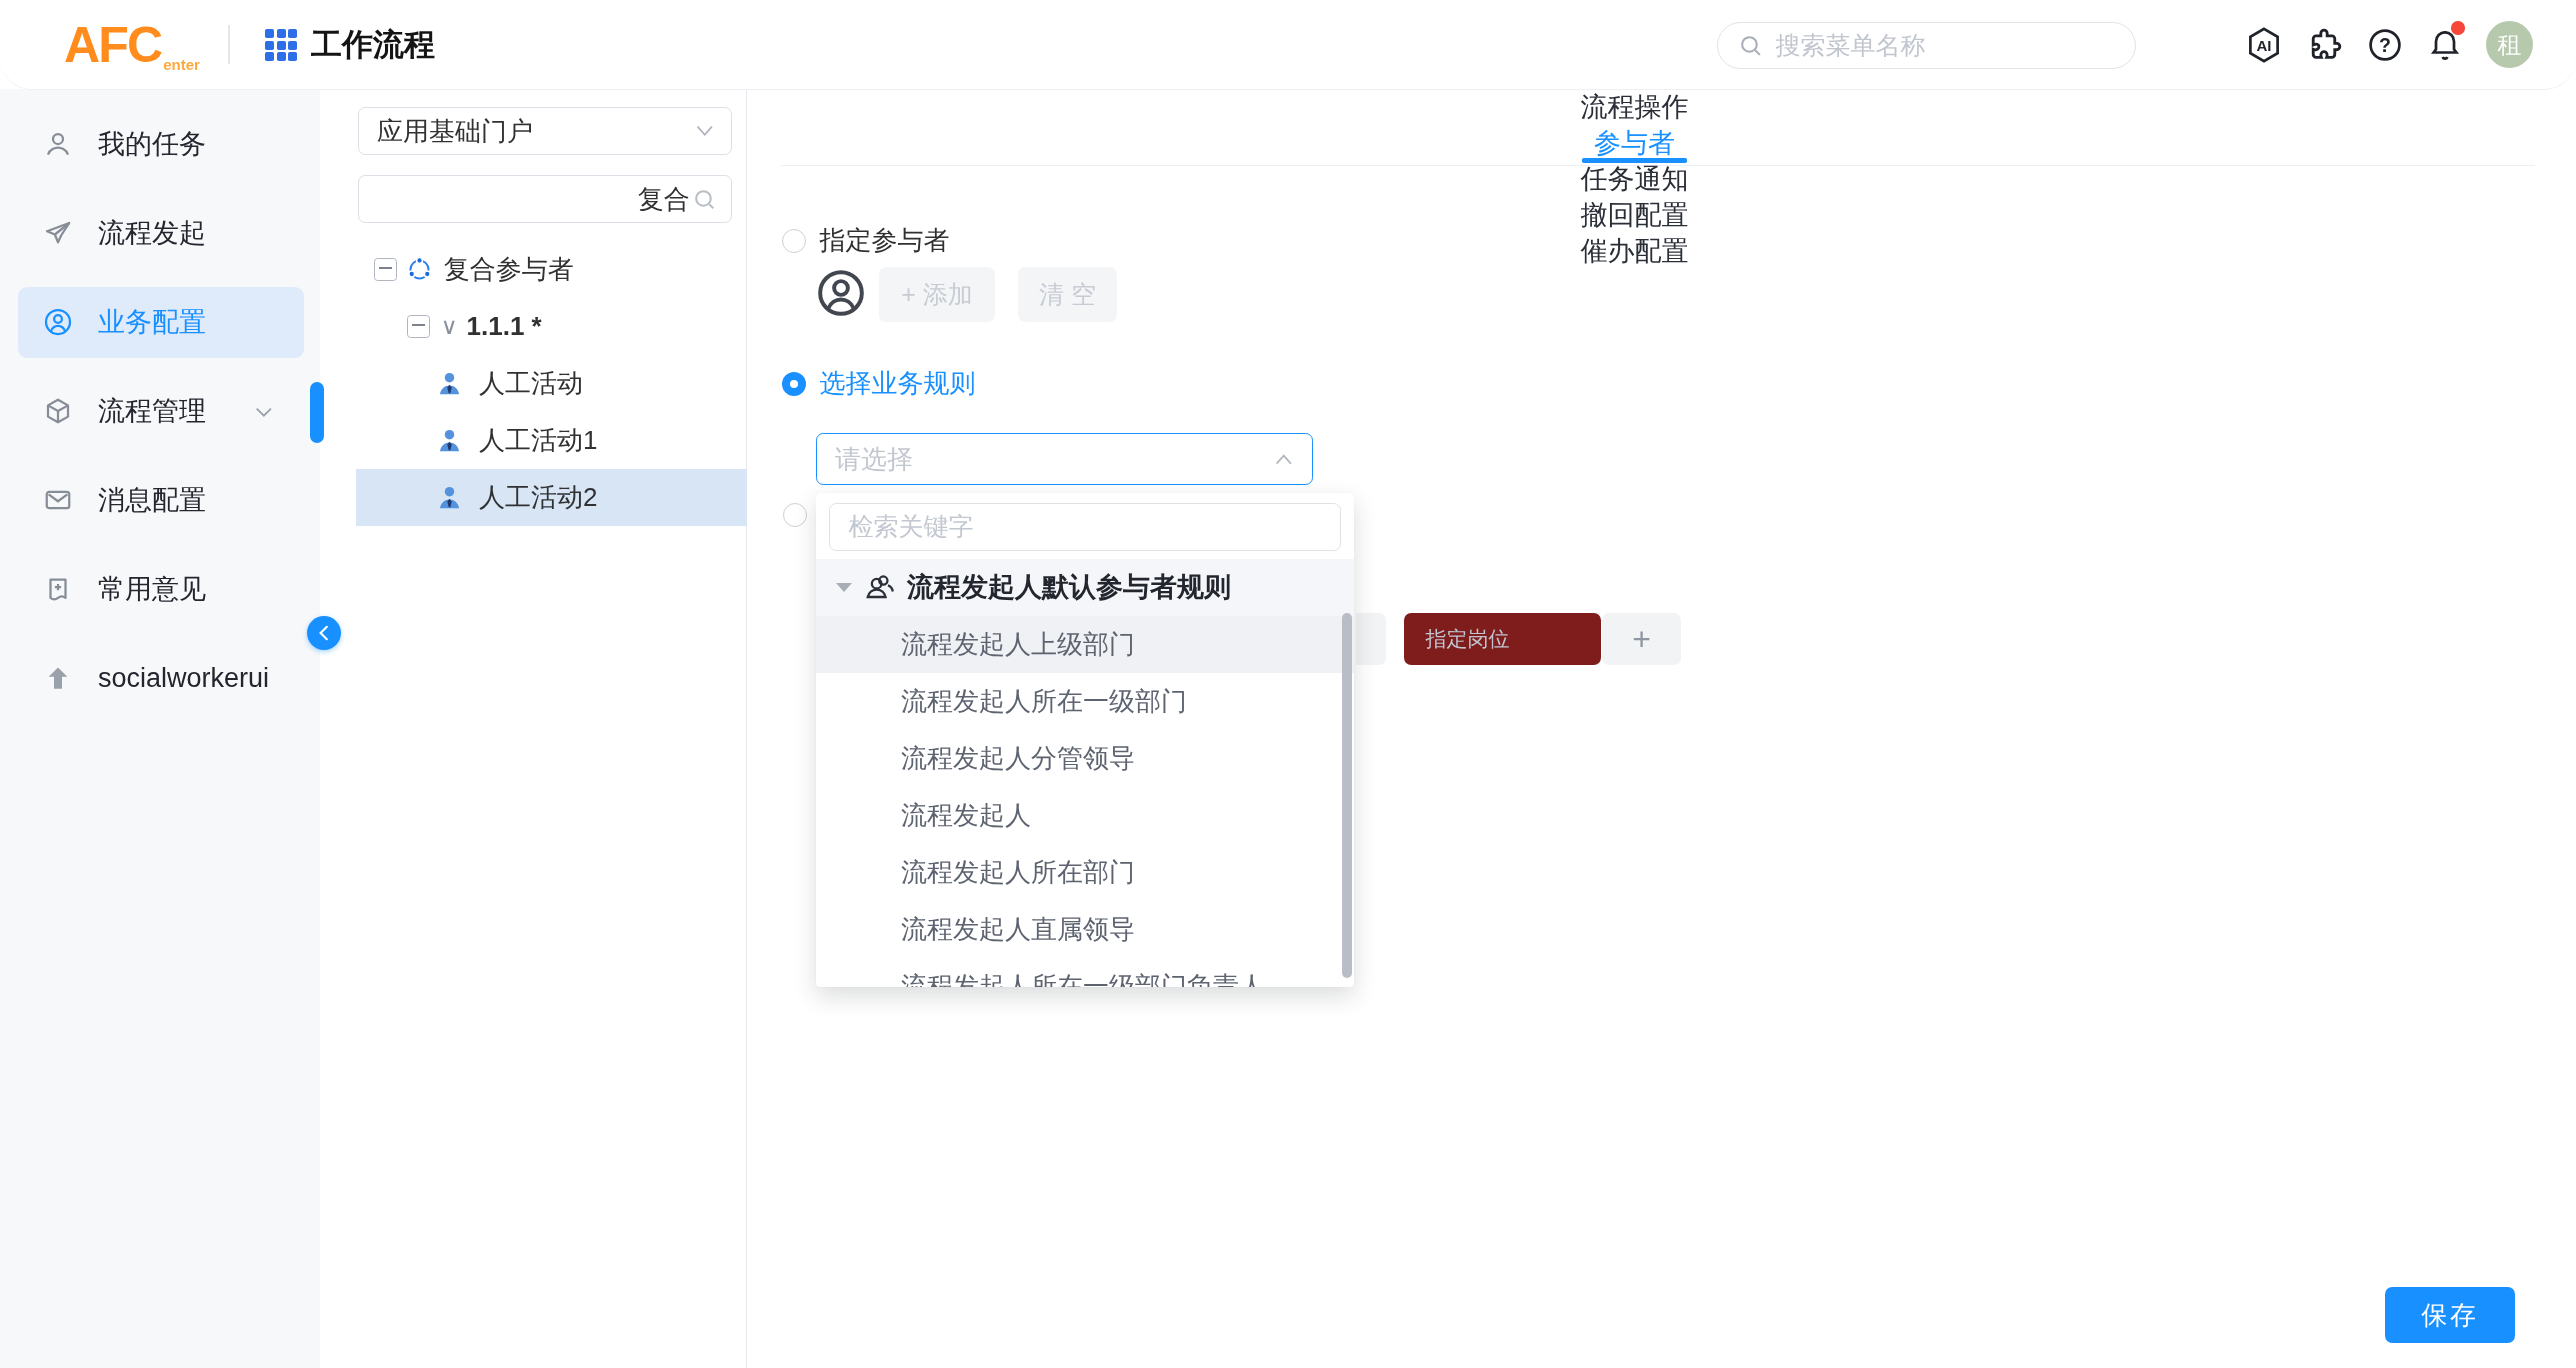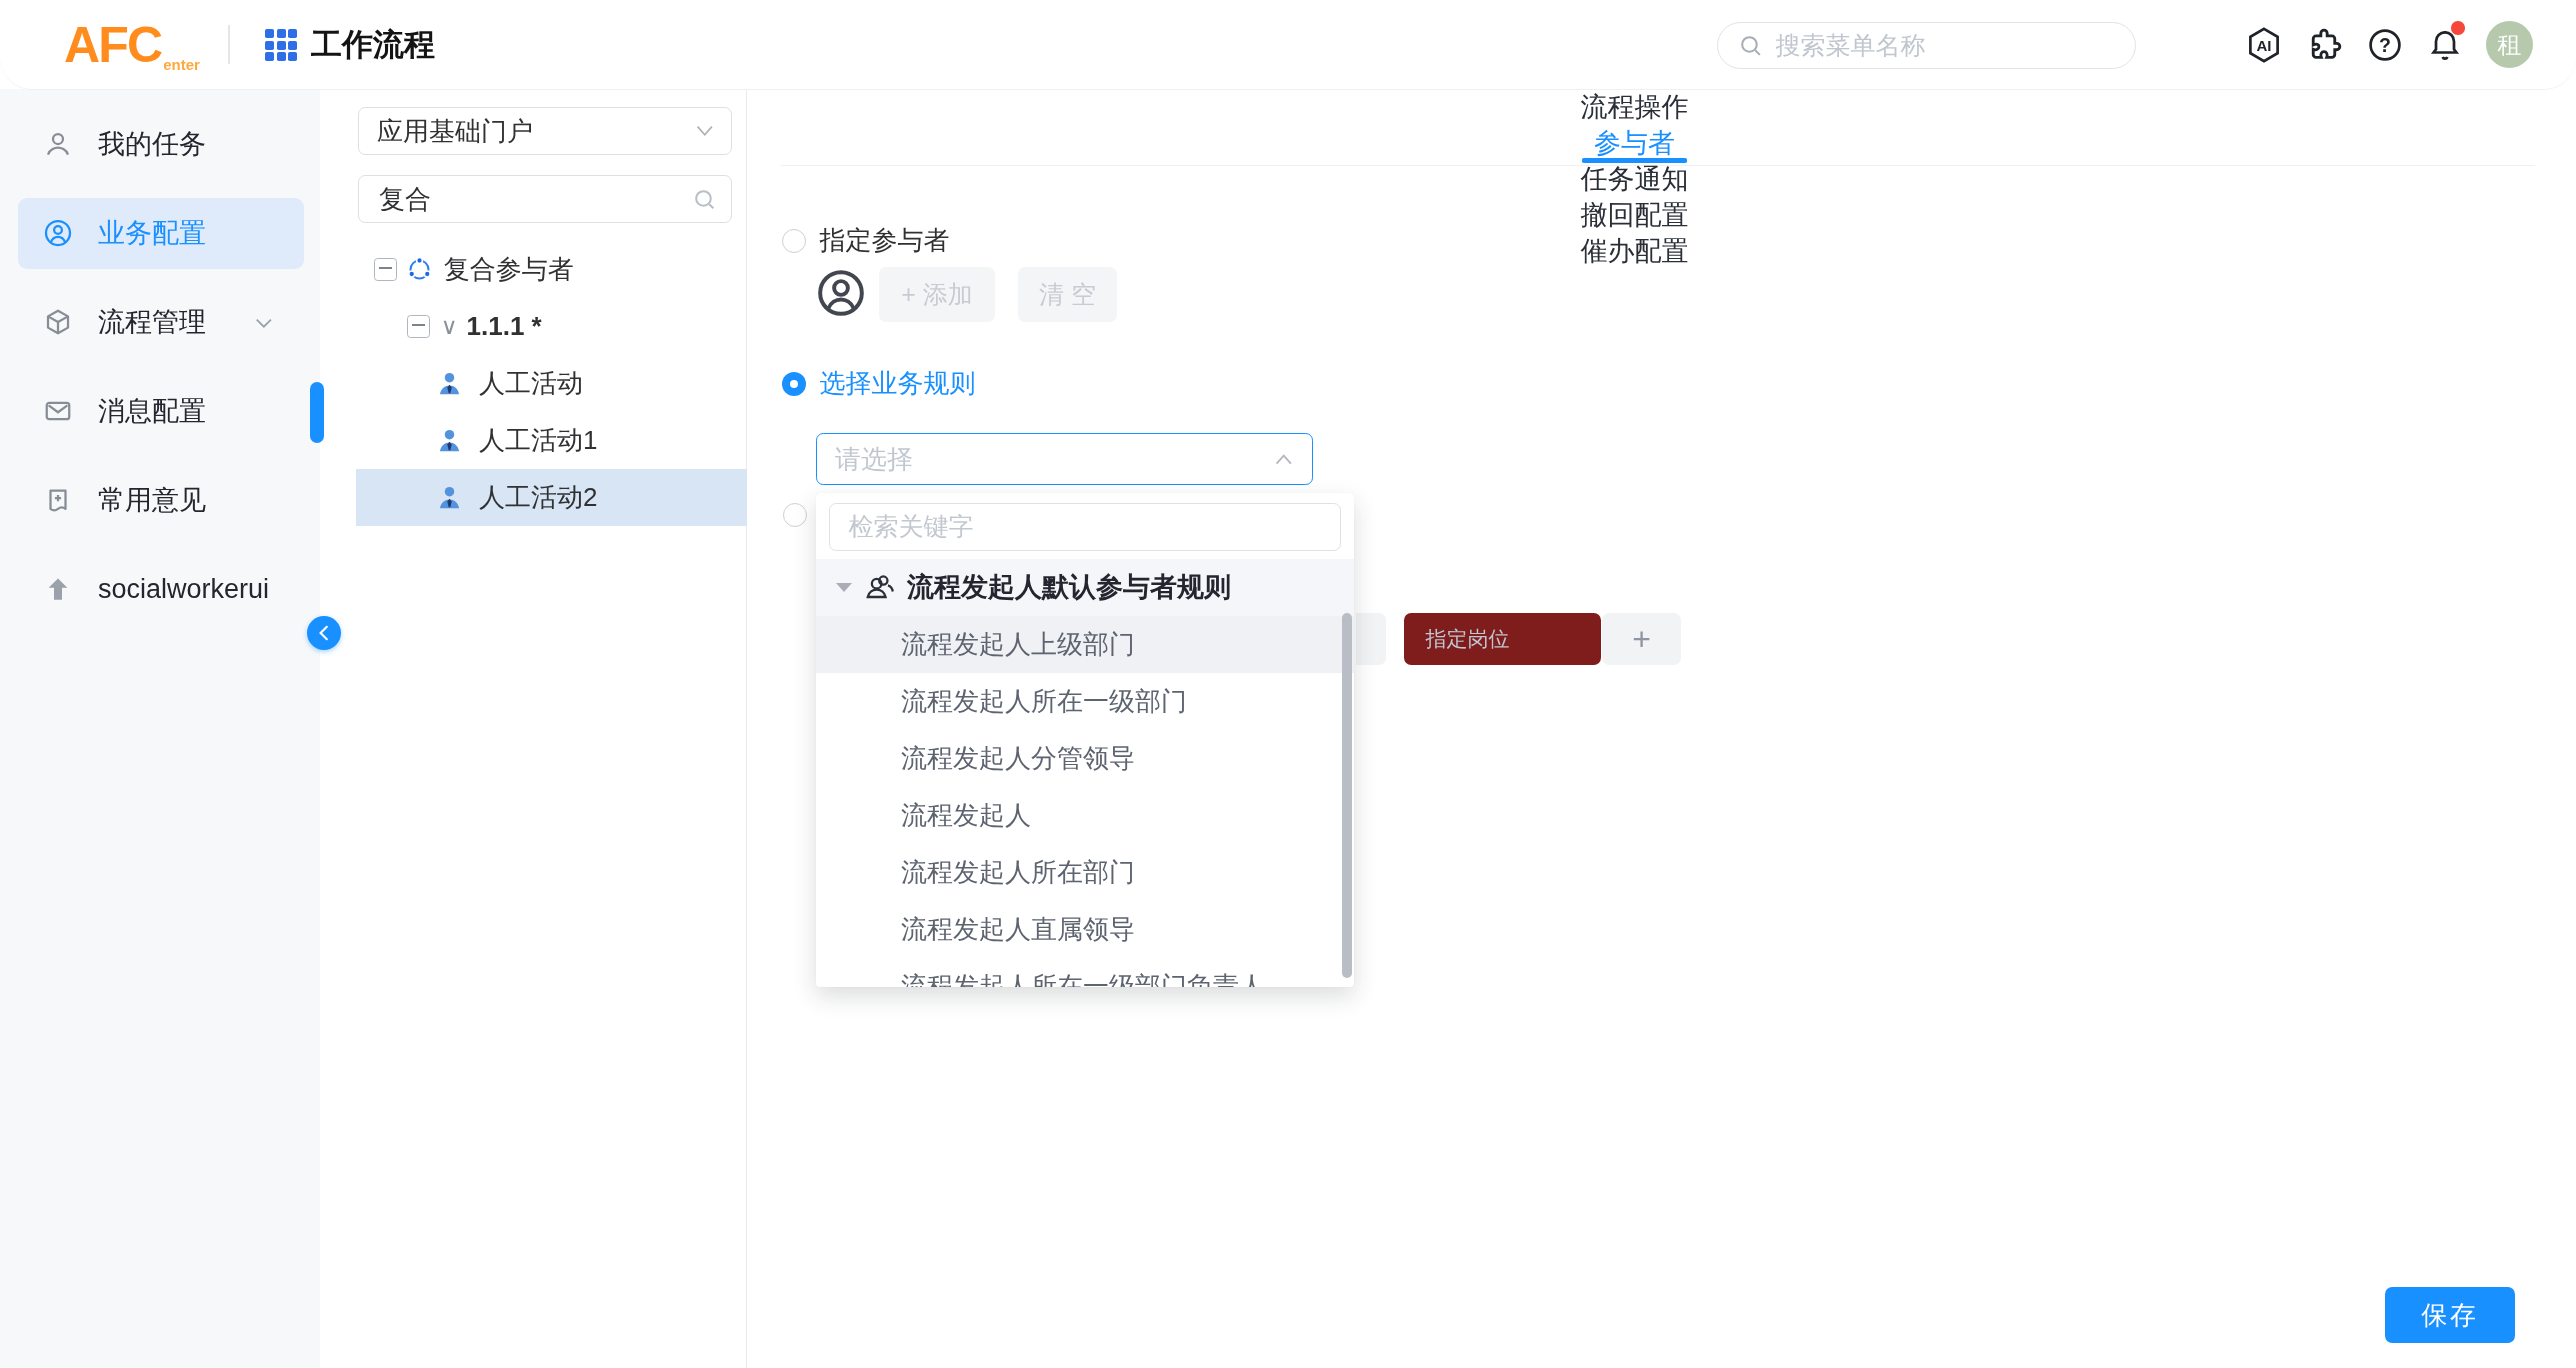--- a/index.html
+++ b/index.html
@@ -36,21 +36,21 @@
   .side-item .chev{position:absolute;left:254px;top:38px;}
   .active-bar{position:absolute;left:310px;top:293px;width:14.3px;height:61px;border-radius:7.2px;background:#1890ff;z-index:12;}
   .collapse-btn{position:absolute;left:307px;top:616px;width:34px;height:34px;border-radius:50%;background:#1890ff;display:flex;align-items:center;justify-content:center;z-index:15;box-shadow:0 1.8px 5.4px rgba(24,144,255,.4);cursor:pointer;}
   
   .tree-panel{position:absolute;left:320px;top:89px;width:427px;height:1279px;background:#fff;border-right:0.9px solid #e7eaee;box-sizing:border-box;}
   .tp-select,.tp-search{position:absolute;left:38px;width:374px;height:48px;border:1.8px solid #dcdfe6;border-radius:7.2px;box-sizing:border-box;display:flex;align-items:center;background:#fff;}
   .tp-select{top:18px;}
   .tp-search{top:86px;}
   .tp-select .val{margin-left:18px;font-size:26px;color:#303133;flex:1;}
   .tp-select svg{margin-right:16px;}
-  .tp-search input{border:none;outline:none;margin-left:18px;font-size:26px;color:#303133;flex:1;background:transparent;font-family:inherit;min-width:0;}
+  .tp-search input{border:none;outline:none;margin-left:18px;font-size:26px;color:#303133;flex:1;background:transparent;font-family:inherit;min-width:0;text-align:right;}
   .tp-search svg{margin-right:14.3px;flex:none;}
   .tree{position:absolute;left:0;top:152px;width:427px;}
   .tnode{position:relative;height:57px;display:flex;align-items:center;cursor:pointer;}
   .tnode .sel-bg{position:absolute;left:36px;right:0;top:0;bottom:0;background:#d7e5f5;}
   .minus-box{width:23px;height:23px;border:1.8px solid #b0b6bf;border-radius:3.6px;box-sizing:border-box;position:relative;flex:none;}
   .minus-box::after{content:"";position:absolute;left:3.6px;right:3.6px;top:8px;height:2.2px;background:#7d838d;}
   .tnode .nlabel{font-size:26px;color:#303133;position:relative;}
   .vmark{font-size:23px;color:#8a9099;font-style:italic;position:relative;}
   .num{font-weight:600;}
   
@@ -148,20 +148,27 @@
 
 <div class="sidebar">
   <div class="side-list">
     <div class="side-item">
       <svg class="ic" viewBox="0 0 24 24" fill="none" stroke="#878d97" stroke-width="1.8">
           <circle cx="12" cy="8" r="4"></circle>
           <path d="M4 20.5c1.4-4.2 5.8-5.7 8-5.7s6.6 1.5 8 5.7"></path>
         </svg>
       <span class="lbl">我的任务</span>
     </div>
+    <div class="side-item">
+      <svg class="ic" viewBox="0 0 24 24" fill="none" stroke="#878d97" stroke-width="1.8" stroke-linejoin="round">
+          <path d="M21 4L3.2 10.6l6.3 2.6L12 19.5l2.6-5.7L21 4z"></path>
+          <path d="M9.5 13.2L21 4"></path>
+        </svg>
+      <span class="lbl">流程发起</span>
+    </div>
     <div class="side-item active">
       <span class="pill"></span>
       <svg class="ic" viewBox="0 0 24 24" fill="none" stroke="#1890ff" stroke-width="1.8">
           <circle cx="12" cy="12" r="9.6"></circle>
           <circle cx="12" cy="9.6" r="3.1"></circle>
           <path d="M6.4 19.4c1-3 3.6-4.3 5.6-4.3s4.6 1.3 5.6 4.3"></path>
         </svg>
       <span class="lbl">业务配置</span>
     </div>
     <div class="side-item">

